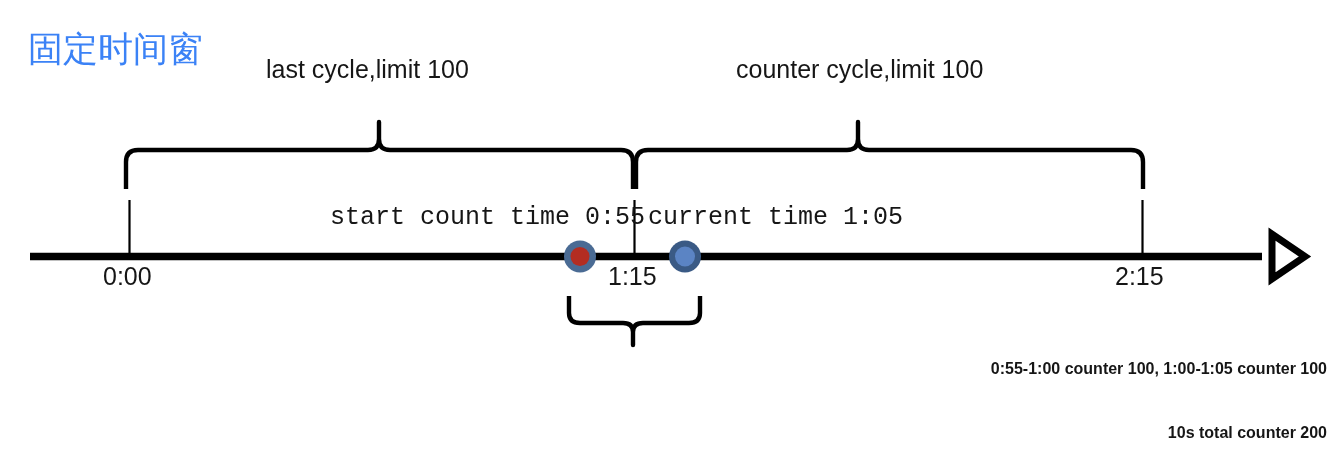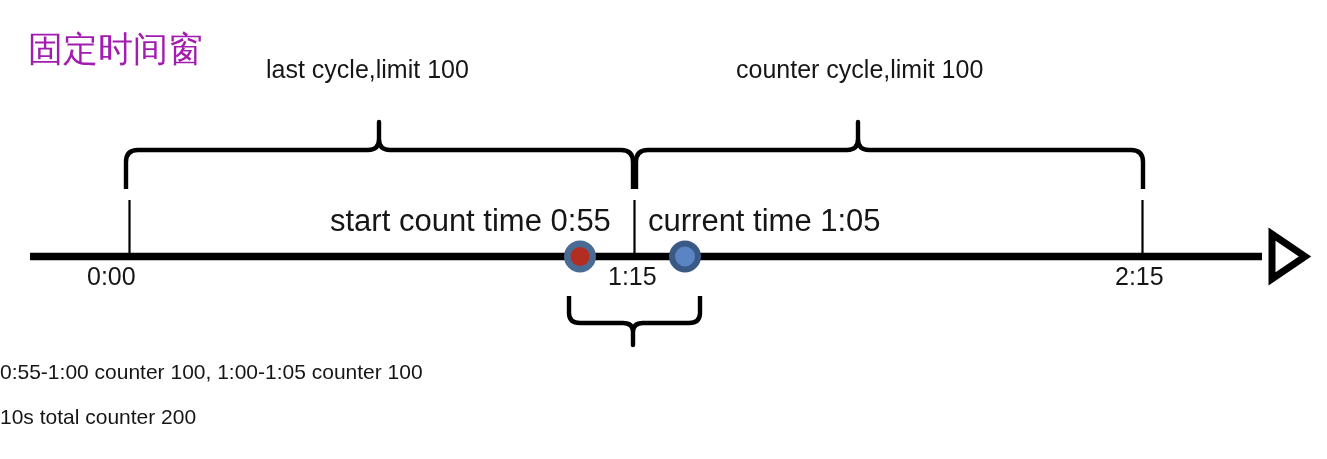--- a/index.html
+++ b/index.html
@@ -29,53 +29,55 @@
     white-space: nowrap;
     color: #161616;
     font-family: "Liberation Sans", sans-serif;
     font-weight: 400;
   }
   .title {
     left: 28px;
     top: 26px;
     font-size: 35px;
     letter-spacing: 0px;
-    color: #a21caf;
+    color: #3b82f6;
     font-weight: 400;
   }
   .cycle-label {
     font-size: 25px;
     top: 55px;
   }
   #label-last-cycle { left: 266px; }
   #label-current-cycle { left: 736px; }
 
   .time-label {
-    font-size: 31px;
+    font-size: 25px;
     top: 203px;
+    font-family: Liberation Mono, monospace;
   }
   #label-start-count { left: 330px; }
   #label-current-time { left: 648px; text-align: center; }
 
   .tick-label {
     font-size: 25px;
     top: 262px;
   }
-  #label-t000 { left: 87px; text-align: right; }
+  #label-t000 { left: 103px; text-align: right; }
   #label-t100 { left: 608px; }
   #label-t200 { left: 1115px; }
 
   .note {
-    font-size: 21px;
-    text-align: left;
+    font-size: 16px;
+    text-align: right;
     width: 100%;
     left: 0;
+    font-weight: bold;
   }
   #note-line-1 { top: 360px; }
-  #note-line-2 { top: 405px; }
+  #note-line-2 { top: 424px; }
 </style>
 </head>
 <body>
 
 <div id="canvas">
 
   <svg id="diagram-svg" viewBox="0 0 1327 459">
 
     <path d="M 126,189
              L 126,162

